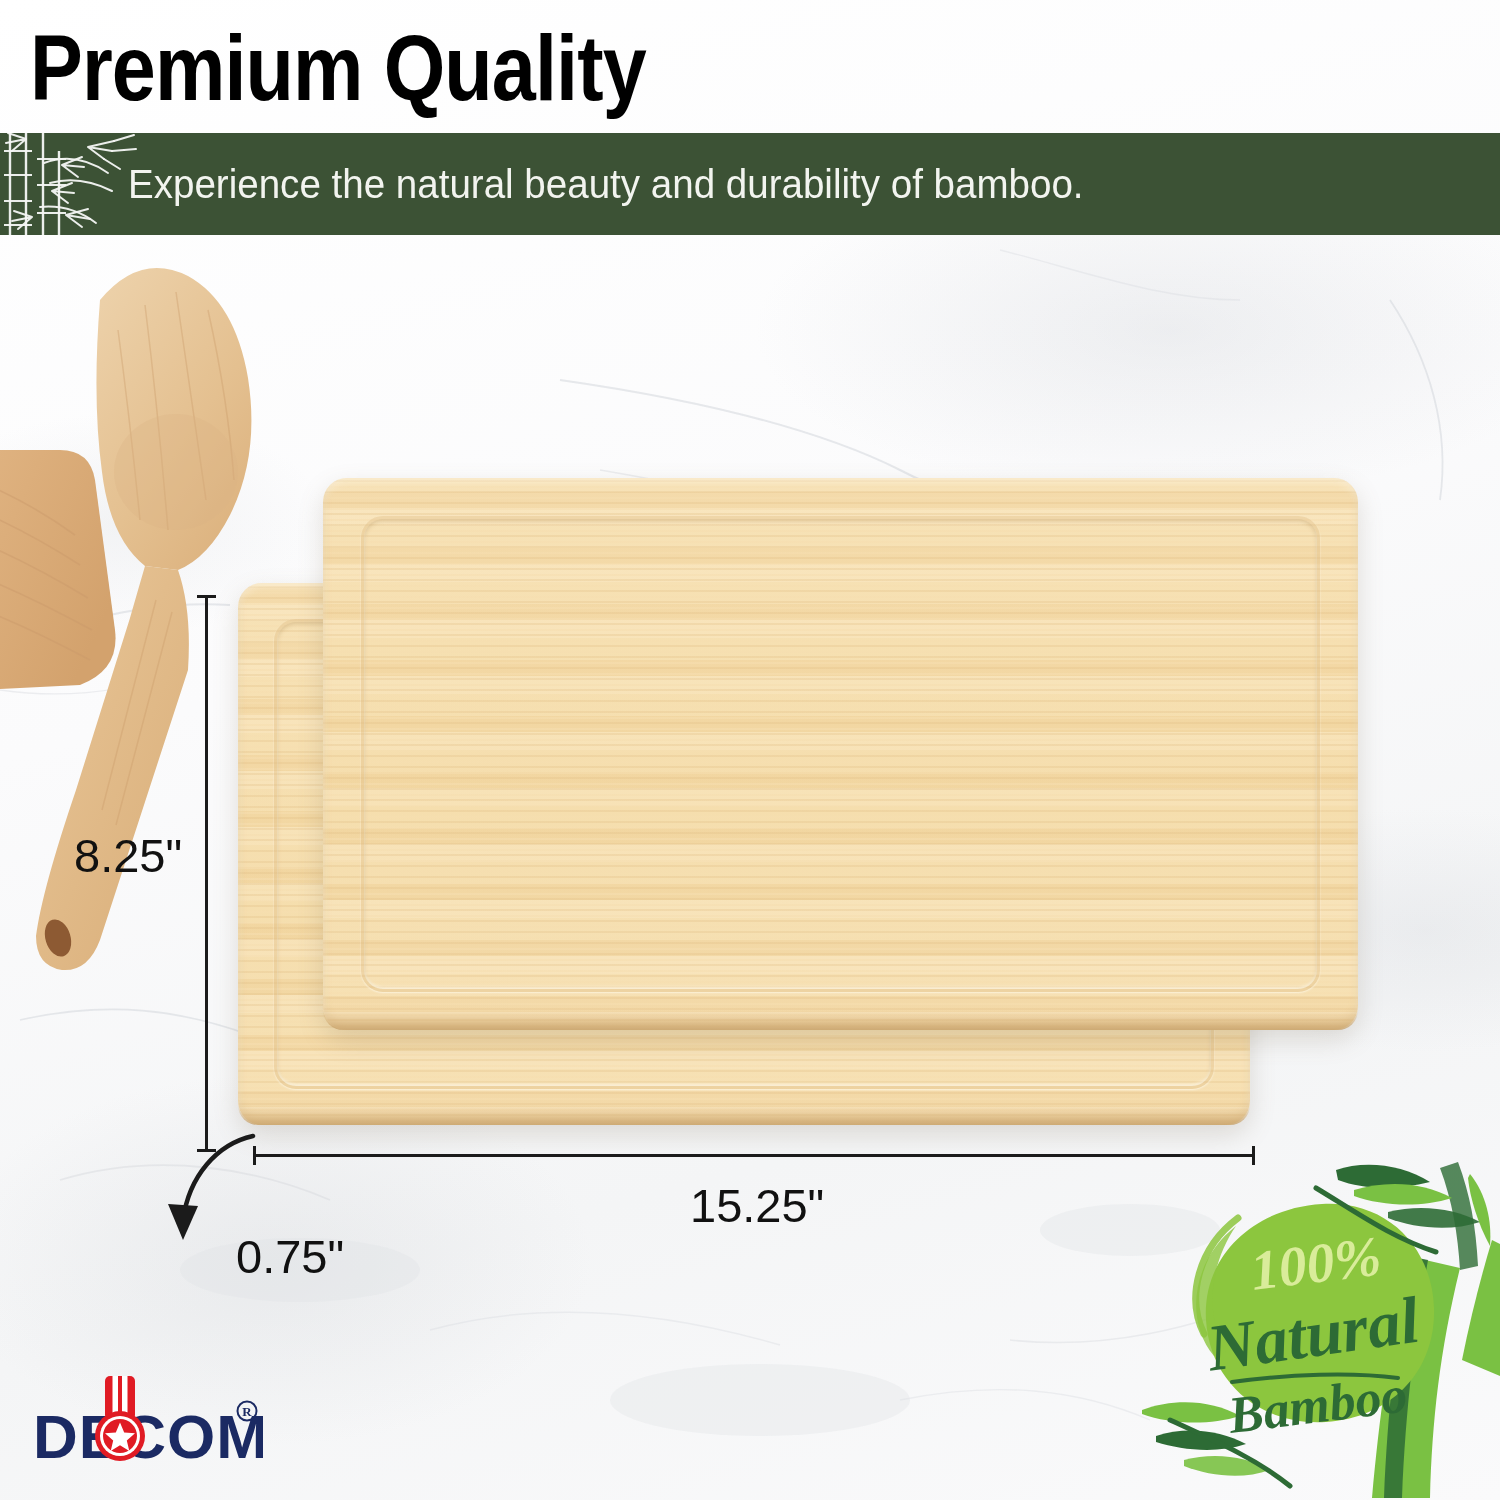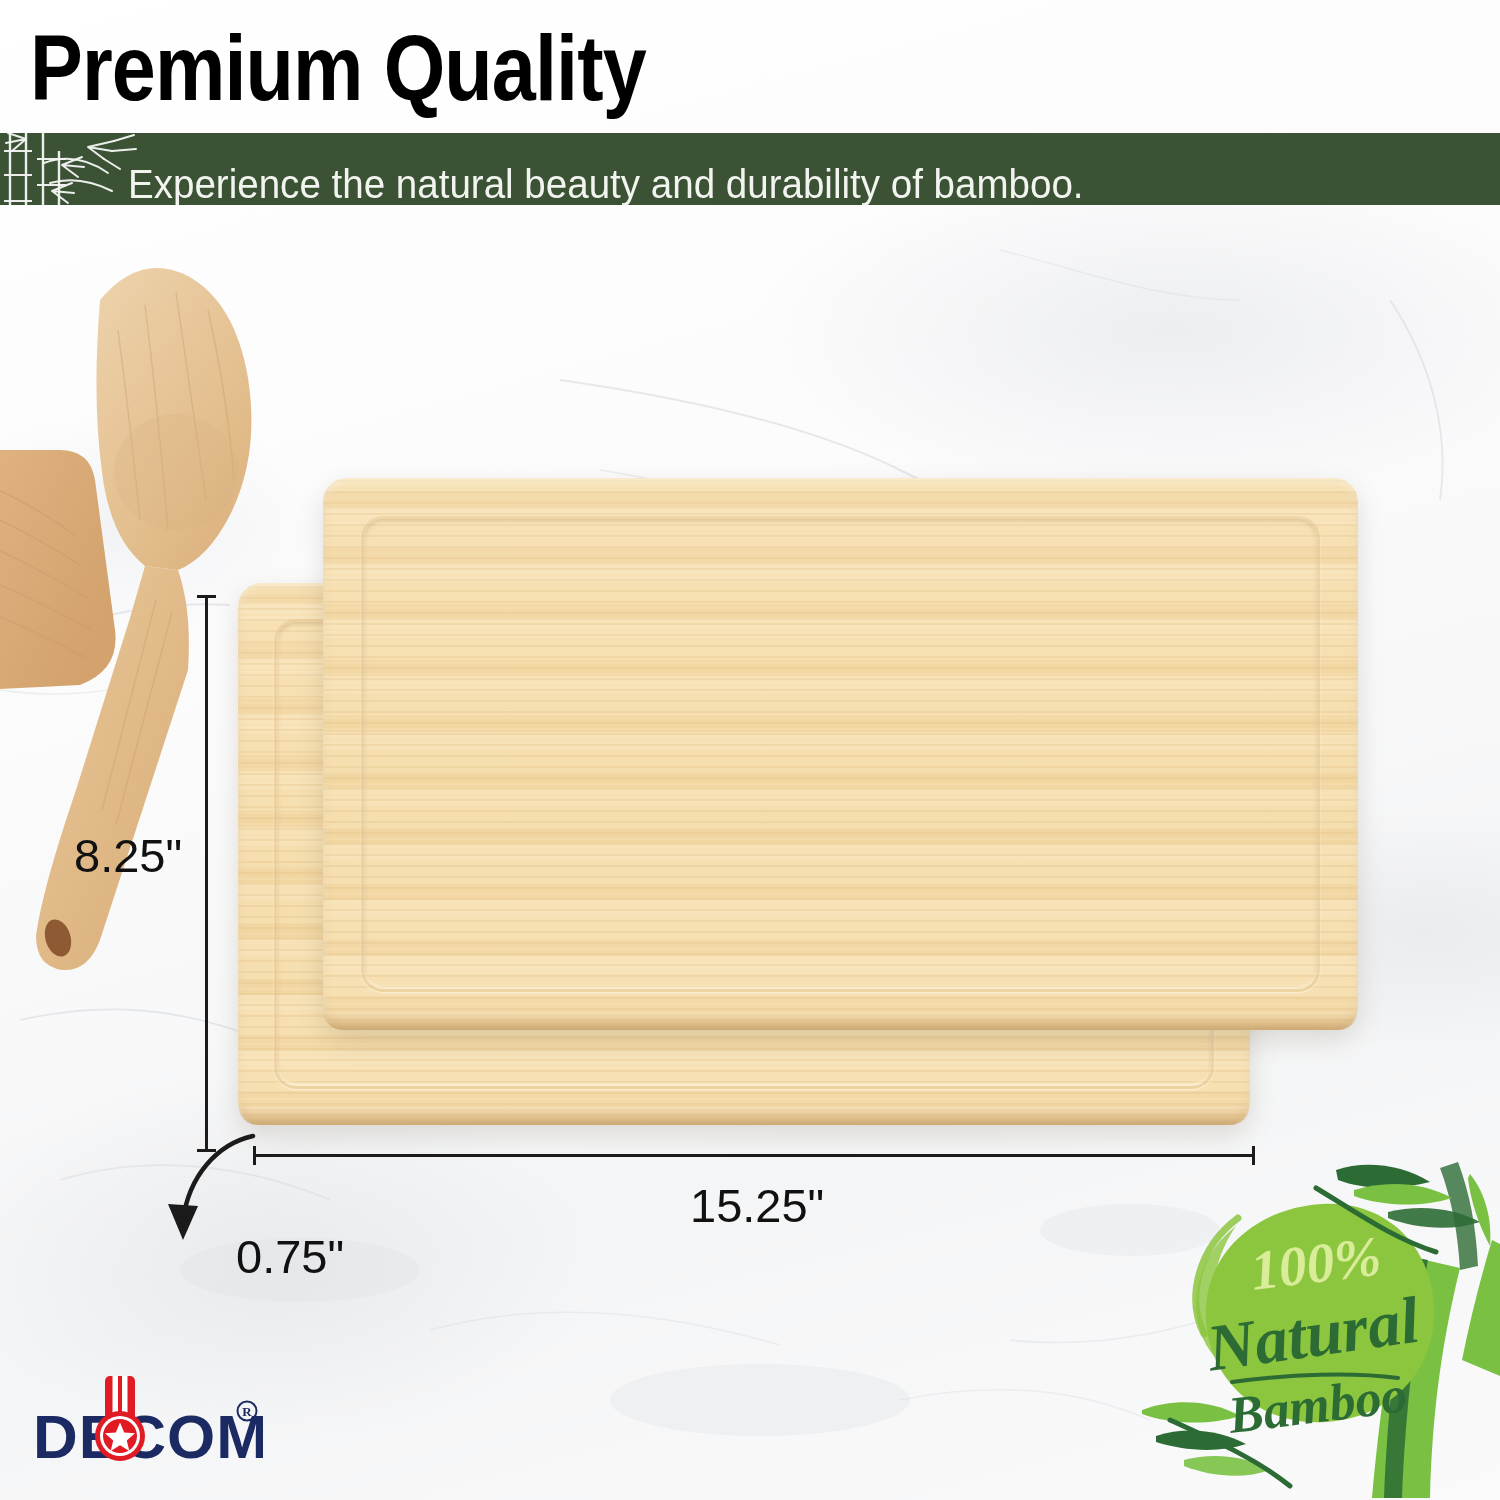--- a/index.html
+++ b/index.html
@@ -28,21 +28,21 @@
   #title {
     position:absolute; left:30px; top:18px;
     font-size:92px; line-height:100px;
     font-weight:bold; color:#000000;
     font-family:"Liberation Sans Narrow","Liberation Sans",sans-serif;
     transform:scaleX(0.86); transform-origin:left top;
     letter-spacing:-1px;
     white-space:nowrap;
   }
   #banner {
-    position:absolute; left:0; top:133px; width:1500px; height:72px;
+    position:absolute; left:0; top:133px; width:1500px; height:102px;
     background:#3c5235;
     overflow:hidden;
   }
   #banner-bamboo { position:absolute; left:-4px; top:-4px; width:180px; height:112px; opacity:.95; }
   #banner-text {
     position:absolute; left:128px; top:0; height:102px;
     display:flex; align-items:center;
     font-size:41px; color:#f2f4ef;
     font-family:"Liberation Sans Narrow","Liberation Sans",sans-serif;
     transform:scaleX(0.94); transform-origin:left center;

